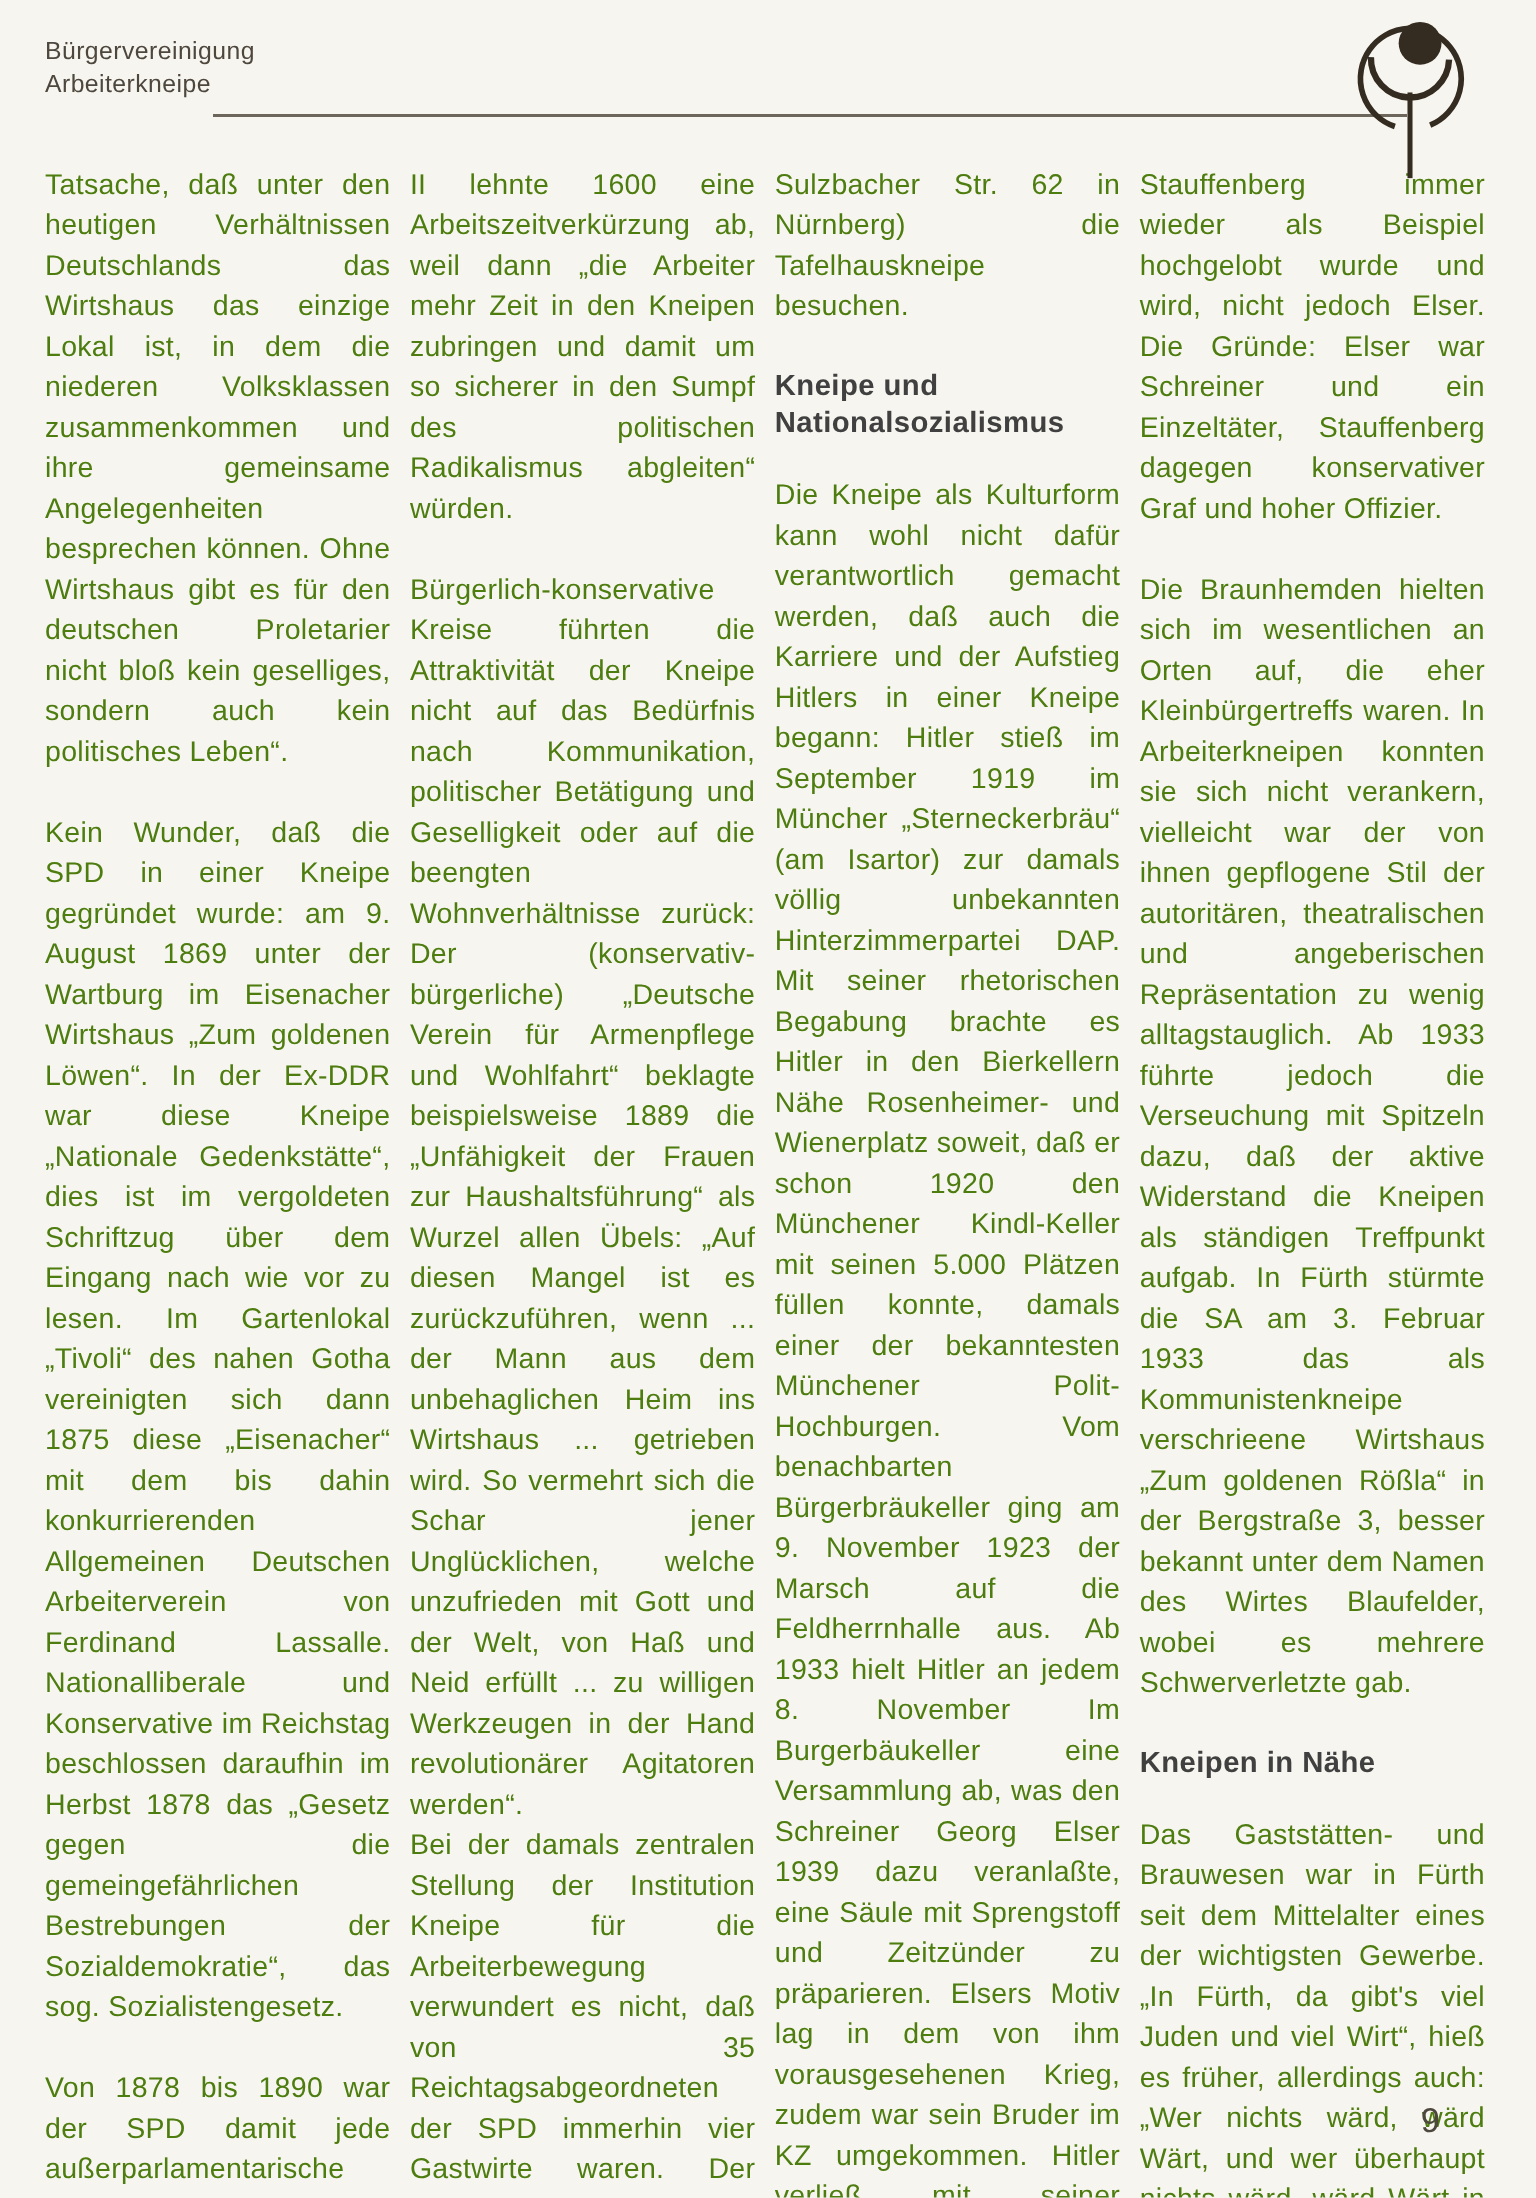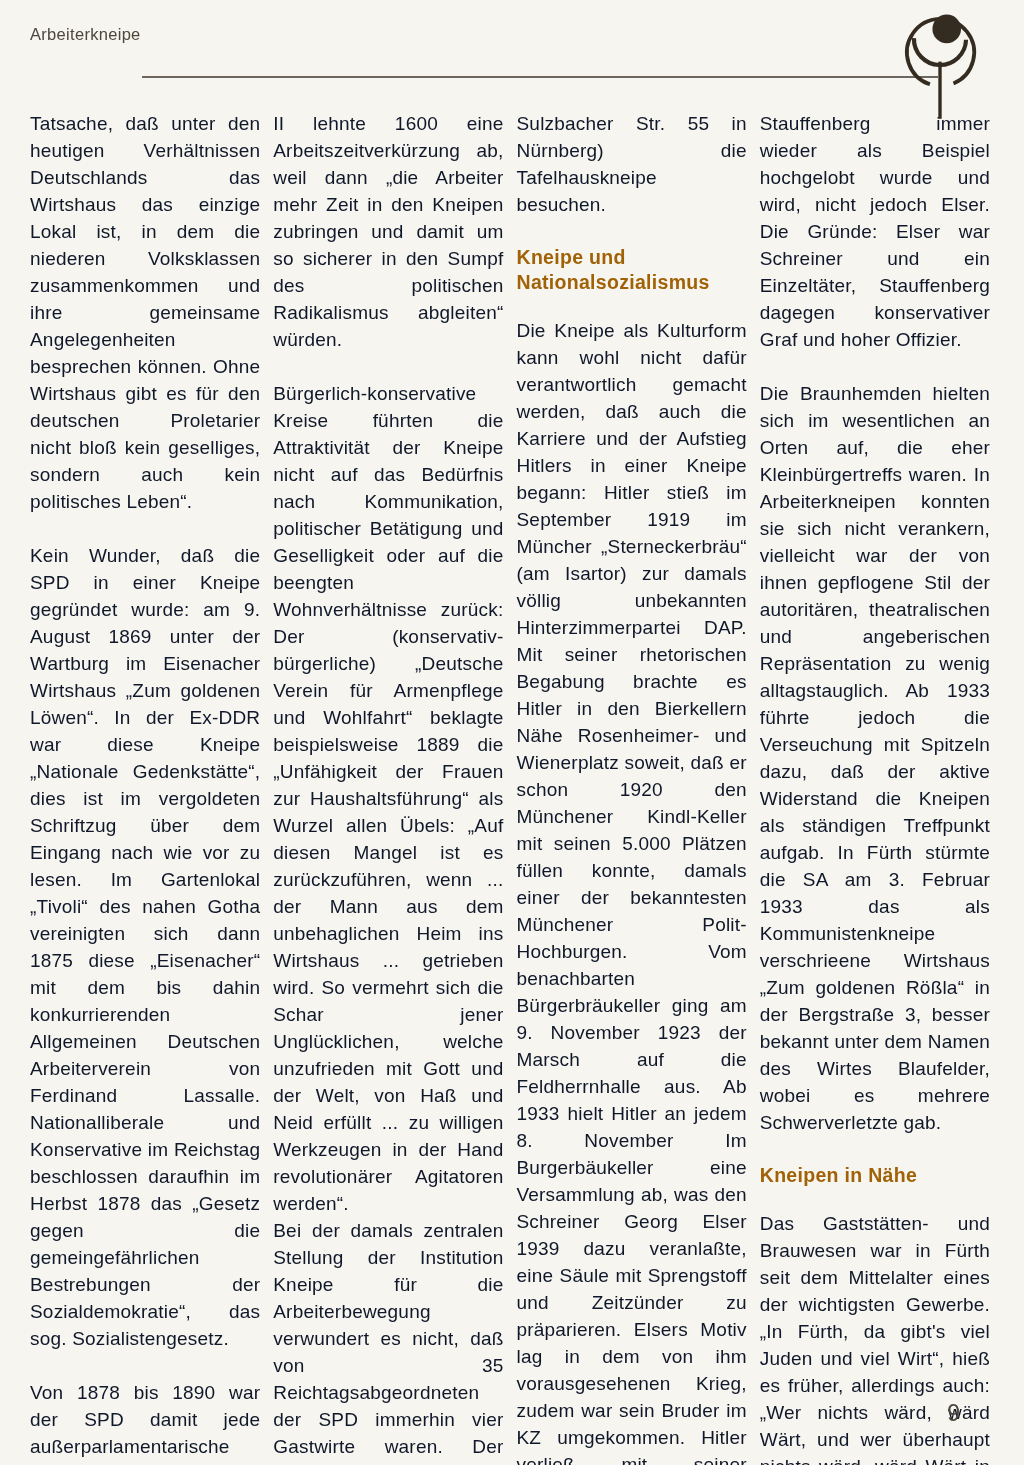--- a/index.html
+++ b/index.html
@@ -24,44 +24,45 @@
   }
   .logo { position: absolute; right: 8px; top: -14px; width: 84px; height: 118px; }
 
   
   .cols { display: flex; gap: 13px; margin-top: 4px; }
   .col { flex: 1 1 0; min-width: 0; }
   .col p {
     font-size: 19px; line-height: 27px;
     text-align: justify; text-justify: inter-word;
     letter-spacing: 0.2px;
-    color: #0f172a;
+    color: #4d7c0f;
     margin-bottom: 27px;
   }
   .col p.flush { margin-top: -27px; } 
   .col h2 {
     font-size: 19.5px; line-height: 25px;
-    font-weight: bold; color: #a16207;
+    font-weight: bold; color: #404040;
     letter-spacing: 0.3px;
     margin: 6px 0 22px 0;
   }
 
   
   .pagenum {
     position: absolute; right: 64px; bottom: 38px;
     font-size: 23px; color: #4d473e;
   }
 </style>
 </head>
 <body>
 
 <div class="page">
 
   <header class="masthead">
     <div class="org">
+      <div>Bürgervereinigung</div>
       <div>Arbeiterkneipe</div>
     </div>
     <div class="head-rule"></div>
     <svg class="logo" viewBox="0 0 100 140" fill="none" xmlns="http://www.w3.org/2000/svg">
 
       <path d="M 38 93 A 40 40 0 1 1 66 92" stroke="#342b21" stroke-width="4.5"></path>
 
       <path d="M 19 38 A 31 31 0 1 0 81 40" stroke="#342b21" stroke-width="5"></path>
 
       <circle cx="58" cy="27" r="17" fill="#342b21"></circle>
@@ -78,21 +79,21 @@
       <p>Von 1878 bis 1890 war der SPD damit jede außerparlamentarische Agitation und Versammlung verboten, in dieser Zeit wurden Wirtshäuser zu zentralen Organisations- und Diskussionsorten. Die Obrigkeit versuchte dem durch Einschränkungen der Schankkonzessionen entgegenzutreten. Kaiser Wilhelm</p>
     </section>
 
     <section class="col">
       <p>II lehnte 1600 eine Arbeitszeitverkürzung ab, weil dann „die Arbeiter mehr Zeit in den Kneipen zubringen und damit um so sicherer in den Sumpf des politischen Radikalismus abgleiten“ würden.</p>
       <p>Bürgerlich-konservative Kreise führten die Attraktivität der Kneipe nicht auf das Bedürfnis nach Kommunikation, politischer Betätigung und Geselligkeit oder auf die beengten Wohnverhältnisse zurück: Der (konservativ-bürgerliche) „Deutsche Verein für Armenpflege und Wohlfahrt“ beklagte beispielsweise 1889 die „Unfähigkeit der Frauen zur Haushaltsführung“ als Wurzel allen Übels: „Auf diesen Mangel ist es zurückzuführen, wenn ... der Mann aus dem unbehaglichen Heim ins Wirtshaus ... getrieben wird. So vermehrt sich die Schar jener Unglücklichen, welche unzufrieden mit Gott und der Welt, von Haß und Neid erfüllt ... zu willigen Werkzeugen in der Hand revolutionärer Agitatoren werden“.</p>
       <p class="flush">Bei der damals zentralen Stellung der Institution Kneipe für die Arbeiterbewegung verwundert es nicht, daß von 35 Reichtagsabgeordneten der SPD immerhin vier Gastwirte waren. Der spätere SPD-Reichskanzler Friedrich Ebert - eigentlich Sattlermeister - verdingte sich 1894 bis 1900 als Kneipier in Bremen. Wer wissen möchte, wie in dieser Zeit eine Arbeiterkneipe in etwa aussah, der sollte im Museum Industriekultur (Außere</p>
     </section>
 
     <section class="col">
-      <p>Sulzbacher Str. 55 in Nürnberg) die Tafelhauskneipe besuchen.</p>
+      <p>Sulzbacher Str. 62 in Nürnberg) die Tafelhauskneipe besuchen.</p>
       <h2>Kneipe und Nationalsozialismus</h2>
       <p>Die Kneipe als Kulturform kann wohl nicht dafür verantwortlich gemacht werden, daß auch die Karriere und der Aufstieg Hitlers in einer Kneipe begann: Hitler stieß im September 1919 im Müncher „Sterneckerbräu“ (am Isartor) zur damals völlig unbekannten Hinterzimmerpartei DAP. Mit seiner rhetorischen Begabung brachte es Hitler in den Bierkellern Nähe Rosenheimer- und Wienerplatz soweit, daß er schon 1920 den Münchener Kindl-Keller mit seinen 5.000 Plätzen füllen konnte, damals einer der bekanntesten Münchener Polit-Hochburgen. Vom benachbarten Bürgerbräukeller ging am 9. November 1923 der Marsch auf die Feldherrnhalle aus. Ab 1933 hielt Hitler an jedem 8. November Im Burgerbäukeller eine Versammlung ab, was den Schreiner Georg Elser 1939 dazu veranlaßte, eine Säule mit Sprengstoff und Zeitzünder zu präparieren. Elsers Motiv lag in dem von ihm vorausgesehenen Krieg, zudem war sein Bruder im KZ umgekommen. Hitler verließ mit seiner Führungsclique den Bürgerbräukeller 12 Minuten vor der Detonation. Typisch für den Umgang mit der NS-Zeit nach dem Krieg war es im übrigen, daß zwar der Attentäter General Claus Graf von</p>
     </section>
 
     <section class="col">
       <p>Stauffenberg immer wieder als Beispiel hochgelobt wurde und wird, nicht jedoch Elser. Die Gründe: Elser war Schreiner und ein Einzeltäter, Stauffenberg dagegen konservativer Graf und hoher Offizier.</p>
       <p>Die Braunhemden hielten sich im wesentlichen an Orten auf, die eher Kleinbürgertreffs waren. In Arbeiterkneipen konnten sie sich nicht verankern, vielleicht war der von ihnen gepflogene Stil der autoritären, theatralischen und angeberischen Repräsentation zu wenig alltagstauglich. Ab 1933 führte jedoch die Verseuchung mit Spitzeln dazu, daß der aktive Widerstand die Kneipen als ständigen Treffpunkt aufgab. In Fürth stürmte die SA am 3. Februar 1933 das als Kommunistenkneipe verschrieene Wirtshaus „Zum goldenen Rößla“ in der Bergstraße 3, besser bekannt unter dem Namen des Wirtes Blaufelder, wobei es mehrere Schwerverletzte gab.</p>
       <h2>Kneipen in Nähe</h2>
       <p>Das Gaststätten- und Brauwesen war in Fürth seit dem Mittelalter eines der wichtigsten Gewerbe. „In Fürth, da gibt's viel Juden und viel Wirt“, hieß es früher, allerdings auch: „Wer nichts wärd, wärd Wärt, und wer überhaupt nichts wärd, wärd Wärt in Färdd“.</p>
 

